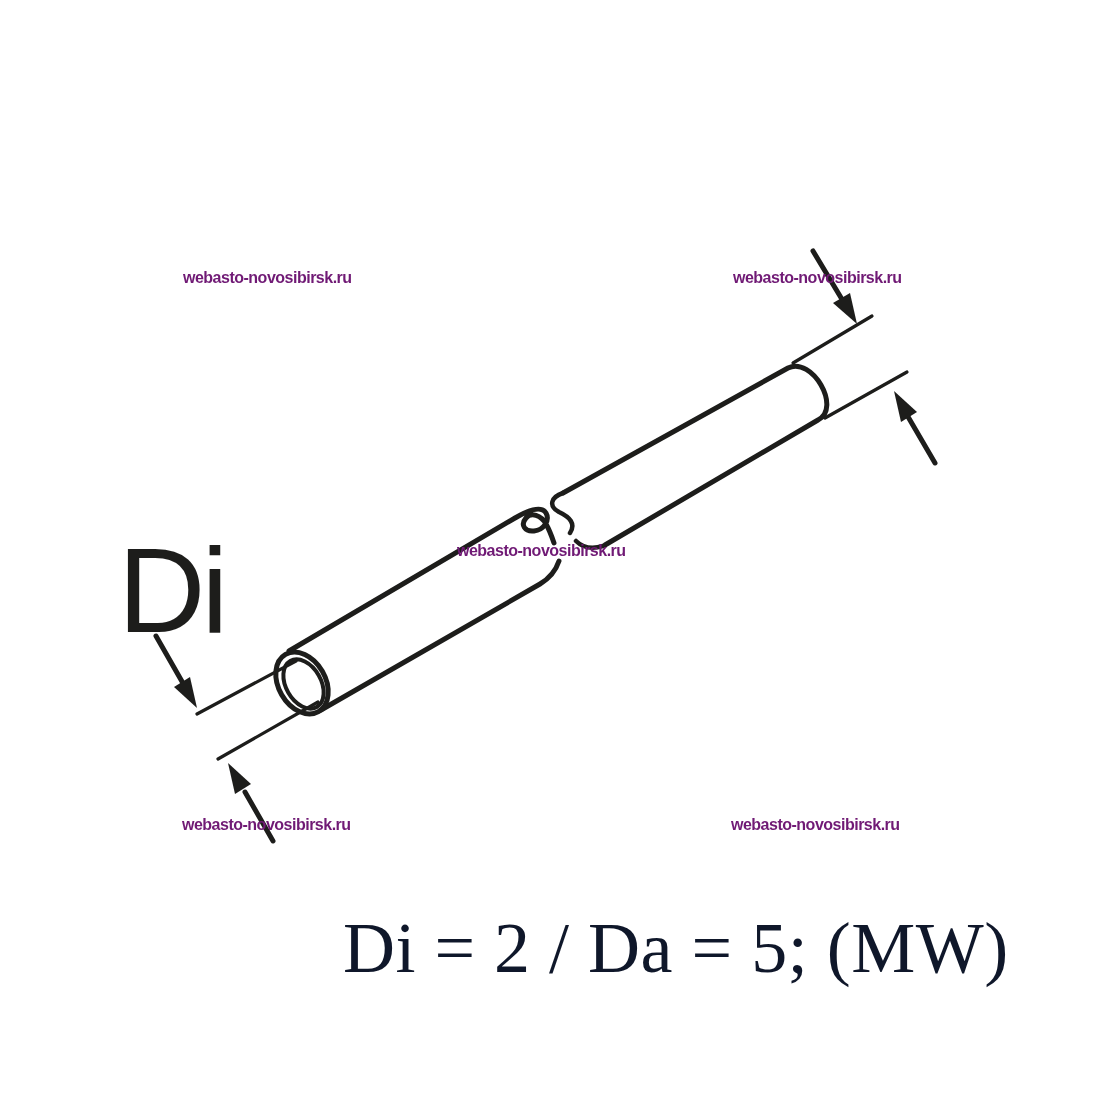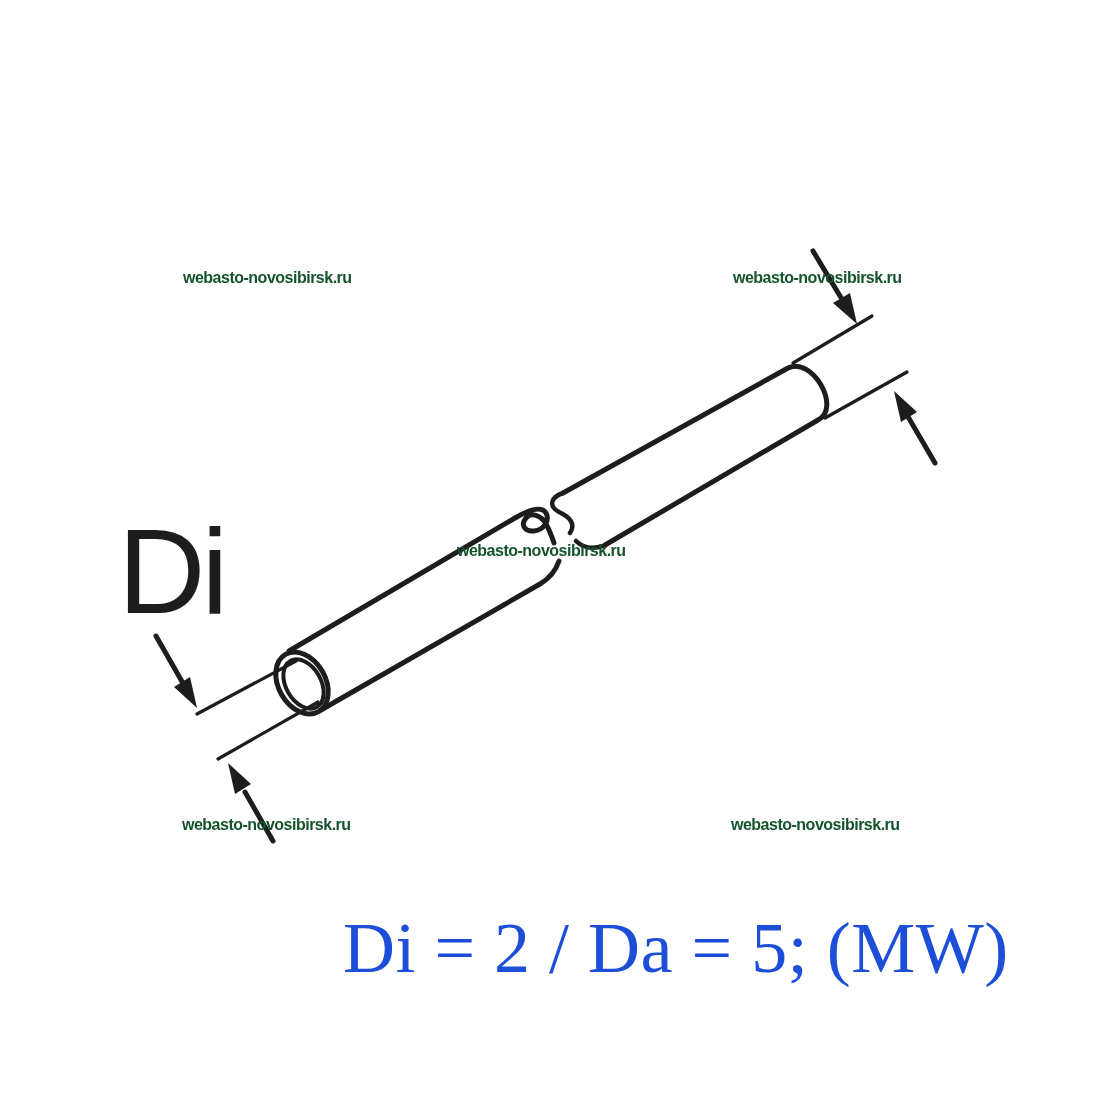--- a/index.html
+++ b/index.html
@@ -11,42 +11,42 @@
     font-family:"Liberation Sans", sans-serif;
   }
   #drawing{position:absolute;left:0;top:0;}
   .watermark{
     position:absolute;
     font-family:"Liberation Sans", sans-serif;
     font-weight:bold;
     font-size:16px;
     letter-spacing:-0.5px;
     line-height:1;
-    color:#14532d;
+    color:#701a75;
     white-space:nowrap;
     user-select:none;
   }
   .dia-label{
     position:absolute;
     font-family:"Liberation Sans", sans-serif;
     font-size:121px;
     font-weight:normal;
     letter-spacing:-4px;
     line-height:1;
     color:#1d1d1b;
     white-space:nowrap;
   }
   .caption{
     position:absolute;
     left:343px;top:912px;
     font-family:"Liberation Serif", serif;
     font-size:72px;
     letter-spacing:0.5px;
     line-height:1;
-    color:#1d4ed8;
+    color:#0f172a;
     white-space:nowrap;
   }
 </style>
 </head>
 <body>
 
 <div id="canvas">
 
   <svg id="drawing" width="1100" height="1100" viewBox="0 0 1100 1100" fill="none" stroke="#1d1d1b" stroke-linecap="round" stroke-linejoin="round">
 
@@ -96,21 +96,21 @@
     <g>
       <path stroke-width="5" d="M 813,251 L 843,301"></path>
       <polygon fill="#1d1d1b" stroke="none" points="857,324 833,303 850,293"></polygon>
     </g>
     <g>
       <path stroke-width="5" d="M 935,463 L 907,415"></path>
       <polygon fill="#1d1d1b" stroke="none" points="894,391 917,412 901,422"></polygon>
     </g>
   </svg>
 
-  <div class="dia-label" style="left:118px;top:511px;">Di</div>
+  <div class="dia-label" style="left:118px;top:530px;">Di</div>
 
 
   <div class="caption">Di = 2 / Da = 5; (MW)</div>
 
   <div class="watermark" style="left:183px;top:270px;">webasto-novosibirsk.ru</div>
   <div class="watermark" style="left:733px;top:270px;">webasto-novosibirsk.ru</div>
   <div class="watermark" style="left:457px;top:543px;">webasto-novosibirsk.ru</div>
   <div class="watermark" style="left:182px;top:817px;">webasto-novosibirsk.ru</div>
   <div class="watermark" style="left:731px;top:817px;">webasto-novosibirsk.ru</div>
 

